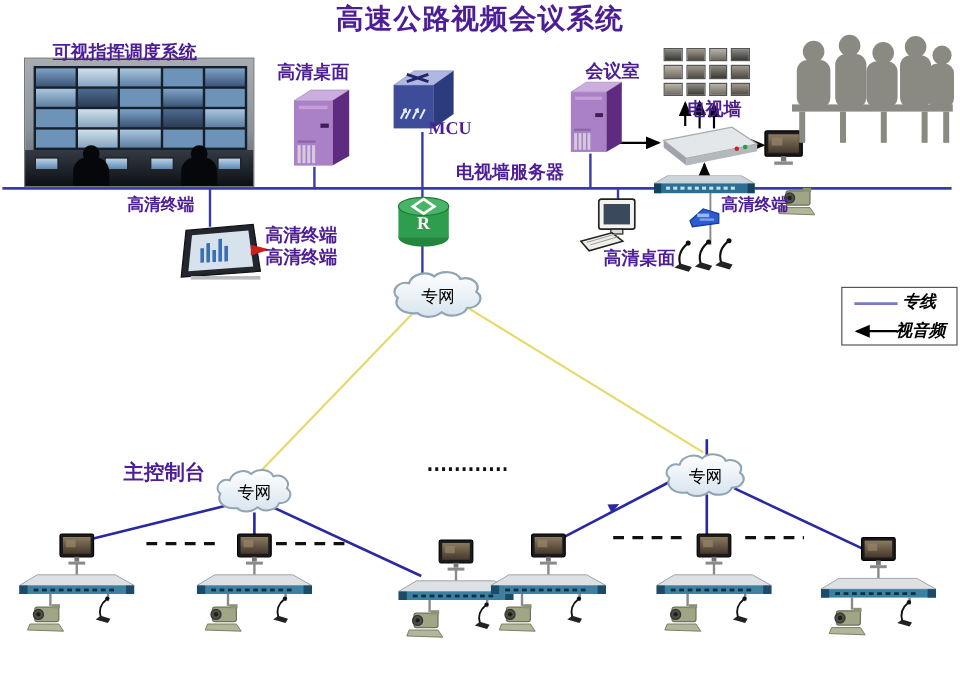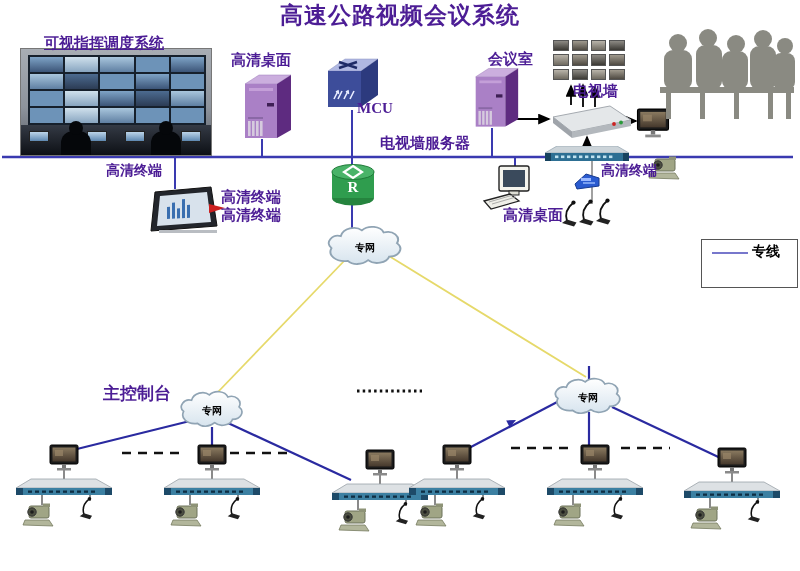--- a/index.html
+++ b/index.html
@@ -41,26 +41,26 @@
     border-radius:50%; background:#05070a; }
 
   
   .tvwall { left:553px; top:40px; width:72px; height:40px; display:grid;
     grid-template-columns:repeat(4,1fr); grid-template-rows:repeat(3,1fr); gap:3px; }
   .tvwall div { background:linear-gradient(#b9b4aa,#6f6a60); border:1px solid #555; }
   .tvwall div:nth-child(2n) { background:linear-gradient(#a09a8e,#4f4a42); }
   .tvwall div:nth-child(3n+1) { background:linear-gradient(#8d8a84,#3b3934); }
 
   .legend { left:701px; top:239px; width:97px; height:49px; border:1.5px solid #555;
-    background:#fff; z-index:3; position:absolute; }
+    background:#fff; z-index:3; position:absolute;font-style:italic; }
   .legend .row { position:relative; height:24px; }
   .legend .txt { position:absolute; top:3px; font-weight:bold; font-size:14px; }
 
   .cloud-label { position:absolute; inset:0; display:flex; align-items:center;
-    justify-content:center; font-weight:bold; font-size:10px; padding-top:3px; z-index:3; }
+    justify-content:center; font-weight:normal; font-size:14px; padding-top:3px; z-index:3; }
 
   .router-letter { position:absolute; left:0; top:17px; width:100%; text-align:center;
     color:#fff; font-weight:bold; font-size:15px; z-index:3; }
 
   .station { width:96px; height:92px; }
   .station .tv   { position:absolute; left:33px; top:0; }
   .station .sw   { position:absolute; left:0; top:34px; }
   .station .cam  { position:absolute; left:6px; top:58px; }
   .station .mic  { position:absolute; left:62px; top:52px; }
   .station .l1 { position:absolute; left:47px; top:26px; width:1.5px; height:9px; background:#8a8a8a; }
@@ -396,20 +396,26 @@
     <use href="#sym-mic"></use>
   </svg>
 
 <div class="legend">
   <div class="row">
     <svg width="44" height="24" style="position:absolute;left:6px;top:0;">
         <line x1="4" y1="13" x2="40" y2="13" stroke="#7777cc" stroke-width="2.2"></line>
       </svg>
     <span class="txt" style="left:50px;">专线</span>
   </div>
+  <div class="row">
+    <svg width="46" height="24" style="position:absolute;left:2px;top:0;">
+        <line x1="44" y1="12" x2="10" y2="12" stroke="#000" stroke-width="1.8" marker-end="url(#arrB)"></line>
+      </svg>
+    <span class="txt" style="left:44px;">视音频</span>
+  </div>
 </div>
 
 <div class="lbl lbl-sans17" style="left:103px; top:382px; font-weight:700;">主控制台</div>
 
 <div class="device" style="left:179px; top:389px; width:66px; height:41px;">
   <svg width="66" height="41" viewBox="0 0 100 62" preserveAspectRatio="none">
       <use href="#sym-cloud"></use>
     </svg>
   <div class="cloud-label">专网</div>
 </div>

